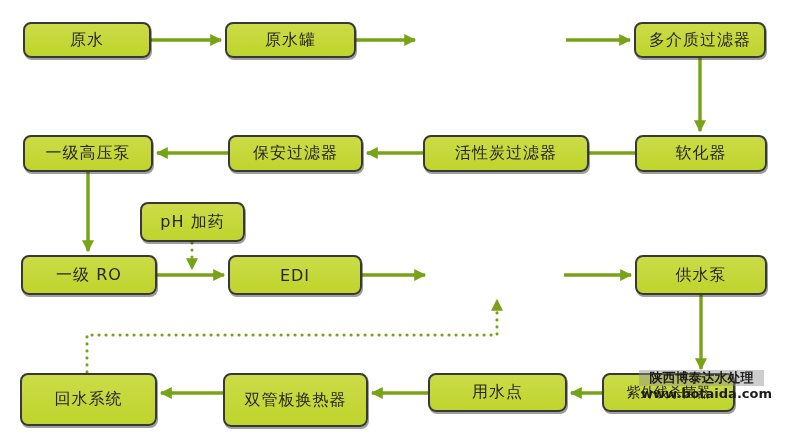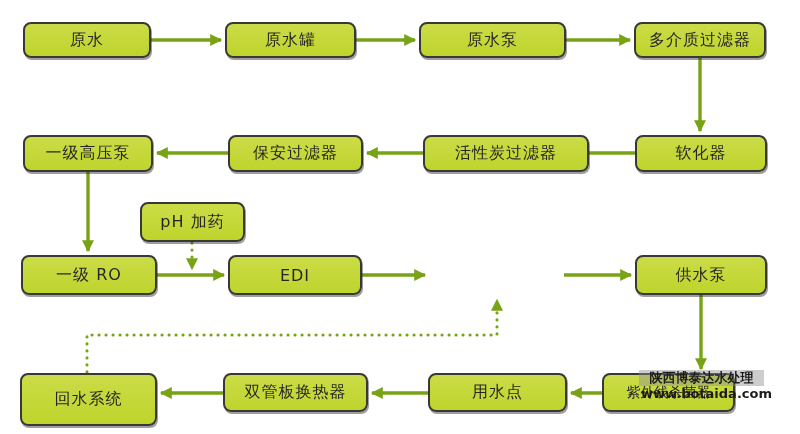--- a/index.html
+++ b/index.html
@@ -81,37 +81,36 @@
     <line class="edge" x1="701" y1="295" x2="701" y2="369" marker-end="url(#ah)"></line>
     <line class="edge" x1="635" y1="393" x2="571" y2="393" marker-end="url(#ah)"></line>
     <line class="edge" x1="428" y1="393" x2="372" y2="393" marker-end="url(#ah)"></line>
     <line class="edge" x1="223" y1="393" x2="161" y2="393" marker-end="url(#ah)"></line>
     <line class="edge dotted" x1="192" y1="243" x2="192" y2="269" marker-end="url(#ah)"></line>
     <path class="edge dotted" d="M87,372 L87,335 L497,335 L497,300" marker-end="url(#ah)"></path>
   </svg>
 
   <div class="node" style="left:23px;top:22px;width:128px;height:36px">原水</div>
   <div class="node" style="left:225px;top:22px;width:131px;height:36px">原水罐</div>
-  <div class="node" style="left:419px;top:22px;width:147px;height:36px">原水泵</div>
   <div class="node" style="left:635px;top:135px;width:132px;height:37px">软化器</div>
 
   <div class="node" style="left:634px;top:22px;width:132px;height:36px">多介质过滤器</div>
   <div class="node" style="left:423px;top:135px;width:166px;height:37px">活性炭过滤器</div>
   <div class="node" style="left:228px;top:135px;width:135px;height:37px">保安过滤器</div>
   <div class="node" style="left:23px;top:135px;width:130px;height:37px">一级高压泵</div>
 
   <div class="node" style="left:140px;top:202px;width:105px;height:40px">pH 加药</div>
 
   <div class="node" style="left:21px;top:255px;width:136px;height:40px">一级 RO</div>
   <div class="node" style="left:228px;top:255px;width:134px;height:40px">EDI</div>
   <div class="node" style="left:635px;top:255px;width:132px;height:40px">供水泵</div>
 
   <div class="node small" style="left:602px;top:373px;width:133px;height:39px">紫外线杀菌器</div>
   <div class="node" style="left:428px;top:373px;width:139px;height:39px">用水点</div>
-  <div class="node" style="left:223px;top:373px;width:145px;height:39px">双管板换热器</div>
+  <div class="node" style="left:223px;top:373px;width:145px;height:54px">双管板换热器</div>
   <div class="node" style="left:20px;top:373px;width:137px;height:53px">回水系统</div>
 
   <div class="watermark" style="left:639px;top:370px;width:125px;">
     <div class="wm-line banded">陕西博泰达水处理</div>
     <div class="wm-line">www.botaida.com</div>
   </div>
 
 </div>
 
 </body></html>

